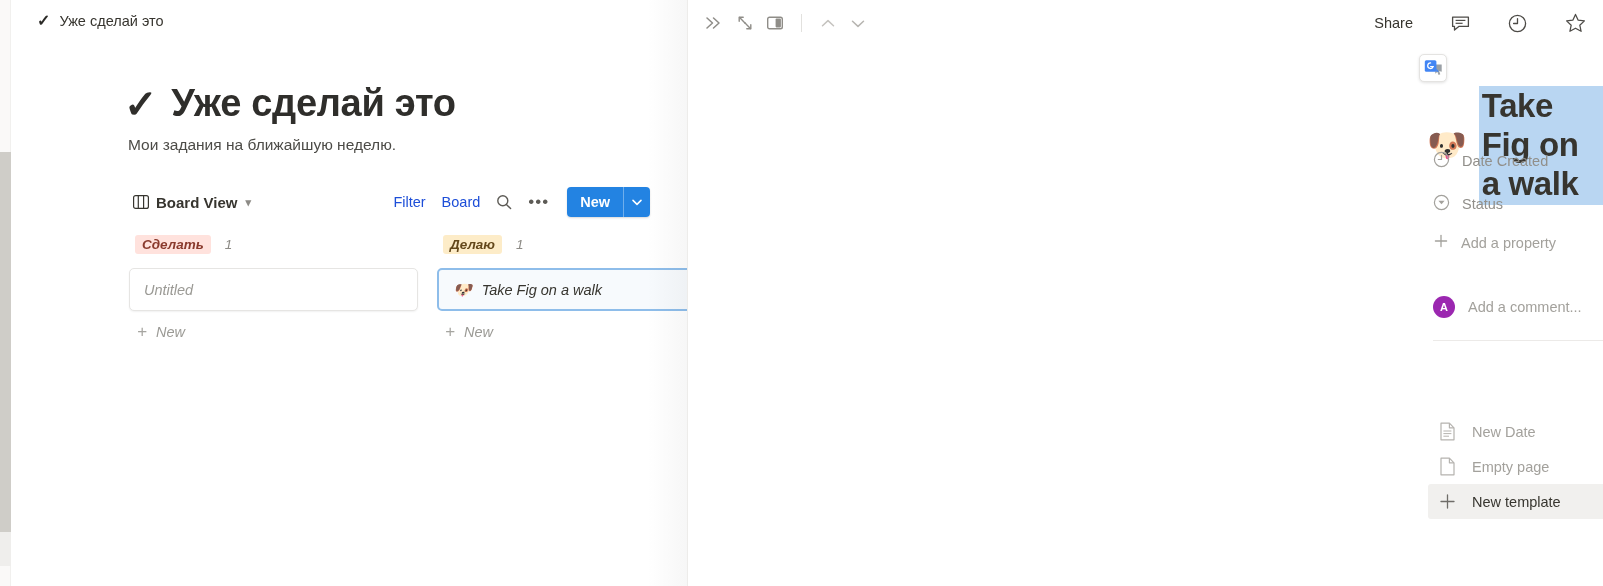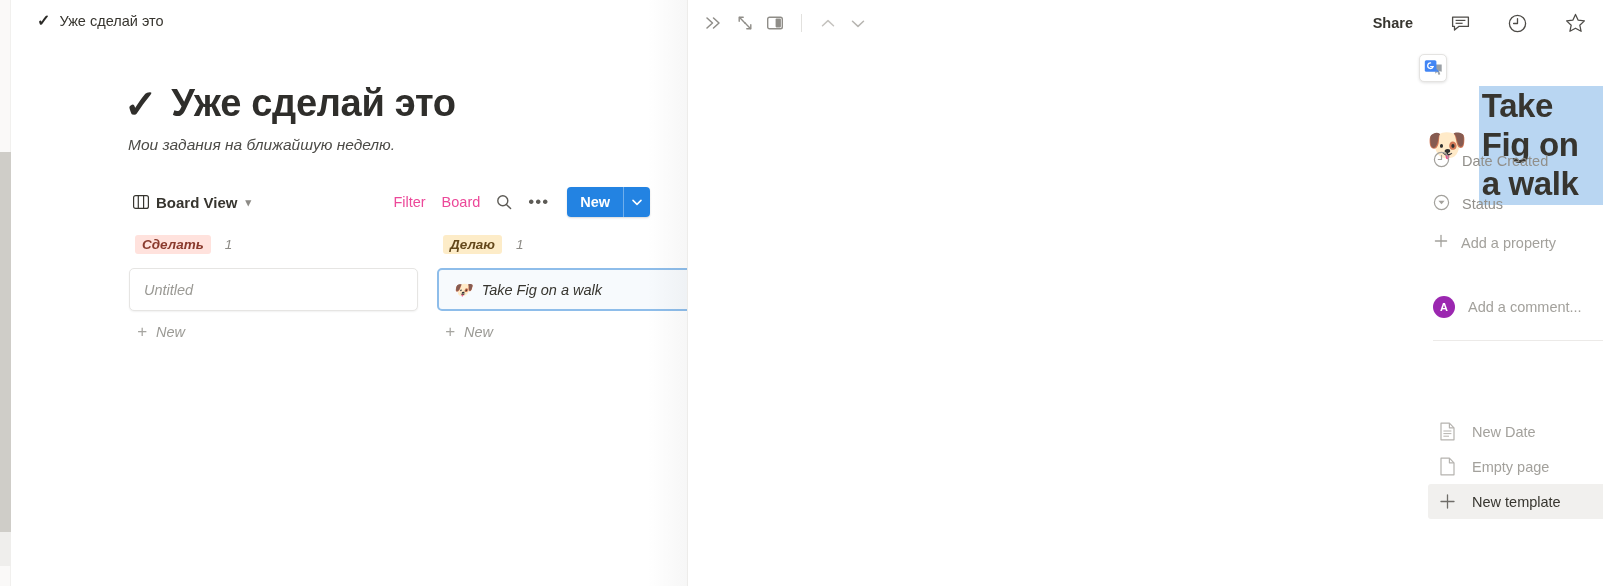--- a/index.html
+++ b/index.html
@@ -39,38 +39,38 @@
 
   .ws-title-block { position: absolute; left: 113px; top: 82px; }
   .ws-title {
     display: flex; align-items: center; gap: 14px;
     font-size: 38px; font-weight: 700; color: #2f2e2b; letter-spacing: -0.3px;
     line-height: 1.1;
   }
   .ws-title .tcheck { font-size: 40px; font-weight: 700; }
   .ws-sub {
     margin-top: 10px; margin-left: 4px;
-    font-size: 15.5px; color: #4c4b47; font-style: italic;
+    font-size: 15.5px; color: #4c4b47;
   }
 
   
   .ws-toolbar {
     position: absolute; left: 118px; top: 185px; width: 521px; height: 34px;
     display: flex; align-items: center;
   }
   .view-tab {
     display: flex; align-items: center; gap: 7px;
     font-size: 15px; font-weight: 600; color: #37352f; cursor: pointer;
     padding: 3px 4px; border-radius: 4px;
   }
   .view-icon { display:inline-flex; }
   .chev-sm { color:#8d8b86; font-size: 11px; margin-left:1px; }
   .tb-spacer { flex: 1; }
   .tb-item {
-    font-size: 14.5px; color: #ec4899; margin-left: 16px; cursor: pointer;
+    font-size: 14.5px; color: #1d4ed8; margin-left: 16px; cursor: pointer;
   }
   .tb-icon { margin-left: 16px; color:#5d5b56; cursor:pointer; display:inline-flex; align-items:center; }
   .tb-dots { margin-left: 16px; color:#5d5b56; font-size:17px; letter-spacing:1px; cursor:pointer; line-height: 0.6; }
   .new-btn-group {
     margin-left: 18px; display:flex; align-items:stretch; height: 30px;
     border-radius: 4px; overflow:hidden; box-shadow: 0 1px 2px rgba(0,0,0,.15);
   }
   .new-btn {
     background: #2383e2; color:#fff; font-size:14.5px; font-weight:700;
     padding: 0 13px; display:flex; align-items:center; cursor:pointer;
@@ -123,21 +123,21 @@
   }
   .panel-header {
     position: absolute; left: 0; top: 0; width: 916px; height: 46px;
     display:flex; align-items:center;
   }
   .ph-left { display:flex; align-items:center; gap: 14px; padding-left: 17px; }
   .ph-icon { color:#8f8d88; display:inline-flex; align-items:center; cursor:pointer; }
   .ph-icon.muted { color:#c5c3bf; }
   .ph-div { width:1px; height:18px; background:#e2e1de; margin: 0 4px; }
   .ph-right {
-    margin-left:auto; display:flex; align-items:center; gap: 38px; padding-right: 18px; font-weight: bold;
+    margin-left:auto; display:flex; align-items:center; gap: 38px; padding-right: 18px;
   }
   .share-txt { font-size: 14.5px; color:#37352f; cursor:pointer; }
 
   
   .translate-chip {
     position:absolute; left: 731px; top: 54px; width: 28px; height: 28px;
     border-radius: 5px; background:#fff; border:1px solid #e4e3e1;
     box-shadow: 0 1px 3px rgba(15,15,15,.12);
     display:flex; align-items:center; justify-content:center; cursor:pointer;
   }

